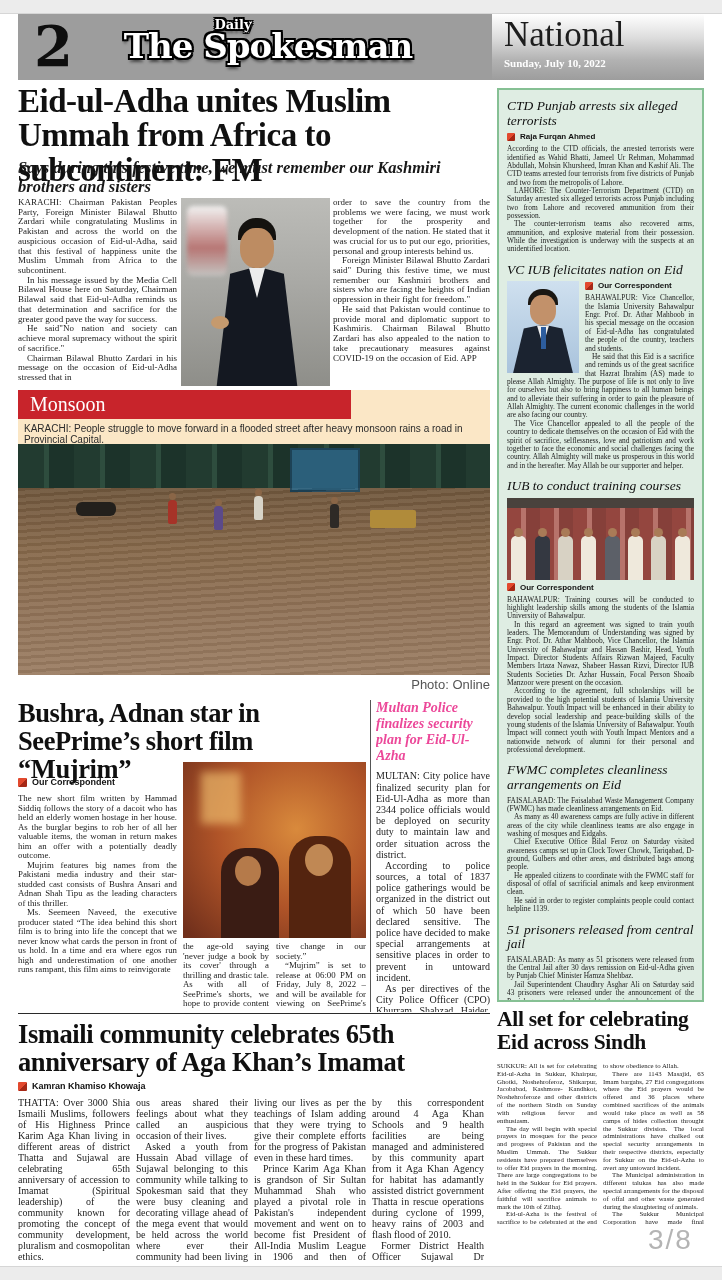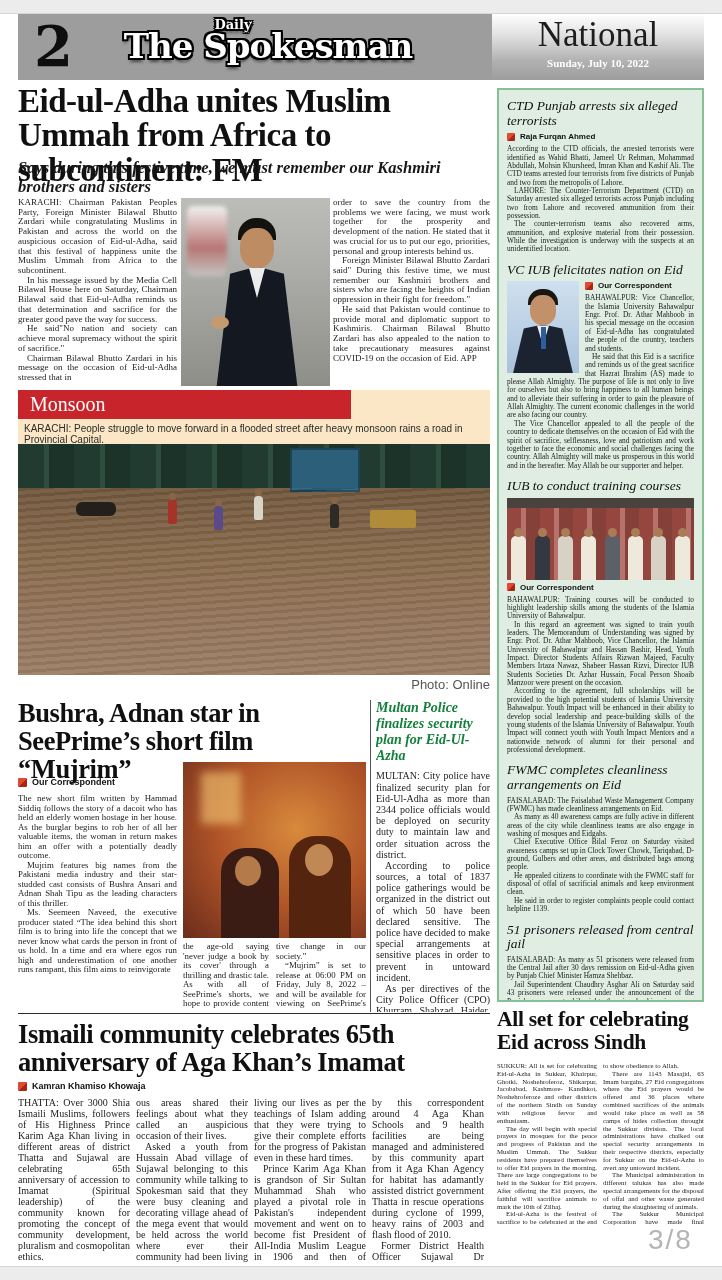--- a/index.html
+++ b/index.html
@@ -12,21 +12,21 @@
   
   #hdr{position:absolute;left:18px;top:14px;width:686px;height:66px;background:#9d9d9d;}
   #hdr .pageno{position:absolute;left:16px;top:-4px;font:bold 56px/72px "DejaVu Serif",serif;color:#0e0e0e;}
   #mast{position:absolute;left:80px;top:0;width:340px;height:66px;text-align:center;}
   .blackletter{font-family:"DejaVu Serif",serif;font-weight:bold;color:#fff;
     text-shadow:-2px -2px 0 #000,2px -2px 0 #000,-2px 2px 0 #000,2px 2px 0 #000,
                 -2px 0 0 #000,2px 0 0 #000,0 -2px 0 #000,0 2px 0 #000,0 4px 3px rgba(0,0,0,.55);}
   #mast .daily{display:block;font-size:13px;margin:3px 0 -9px -70px;}
   #mast .name{display:block;font-size:34px;line-height:46px;letter-spacing:-1px;}
   #nat{position:absolute;right:0;top:0;width:212px;height:66px;box-sizing:border-box;
-       padding:0 12px;text-align:center;
+       padding:0 12px;text-align:left;
        background:linear-gradient(180deg,#ffffff 0%,#dedede 35%,#b2b2b2 70%,#9d9d9d 100%);}
   #nat .natlabel{font-size:35px;line-height:42px;color:#1d1d1d;}
   #nat .natdate{font-size:11px;font-weight:bold;color:#fff;margin-top:1px;}
 
   
   .paras p{margin:0;text-align:justify;}
   .paras p + p{text-indent:9px;}
 
   
   #lead-headline{position:absolute;left:18px;top:84px;width:474px;
@@ -81,21 +81,21 @@
   #mujrim-photo .glow{position:absolute;left:18px;top:10px;width:40px;height:52px;background:#f0c070;opacity:.65;filter:blur(4px);}
   #mujrim-photo .fig1{position:absolute;left:38px;top:86px;width:58px;height:90px;background:#3a1c14;border-radius:24px 24px 0 0;}
   #mujrim-photo .fig2{position:absolute;left:106px;top:74px;width:62px;height:102px;background:#54240f;border-radius:26px 26px 0 0;}
   #mujrim-photo .face1{position:absolute;left:52px;top:94px;width:26px;height:30px;background:#b57a4a;border-radius:50%;}
   #mujrim-photo .face2{position:absolute;left:122px;top:82px;width:28px;height:32px;background:#c08854;border-radius:50%;}
   .bushra-sub{position:absolute;top:942px;height:68px;overflow:hidden;font-size:8.8px;line-height:1.08;}
   #bushra-col2{left:183px;width:86px;}
   #bushra-col3{left:276px;width:90px;}
   #bushra-rule{position:absolute;left:370px;top:700px;width:1px;height:312px;background:#555;}
   #multan{position:absolute;left:376px;top:700px;width:114px;height:312px;overflow:hidden;}
-  #multan .title{font-size:14px;font-style:italic;font-weight:bold;line-height:1.15;color:#15803d;margin:0 0 6px;}
+  #multan .title{font-size:14px;font-style:italic;font-weight:bold;line-height:1.15;color:#ec4899;margin:0 0 6px;}
   #multan .paras{font-size:10px;line-height:1.12;}
 
   #mid-hr{position:absolute;left:18px;top:1013px;width:472px;height:0;border-top:1.5px solid #2a2a2a;}
 
   
   #ismaili-headline{position:absolute;left:18px;top:1020px;width:474px;
     font-size:26.5px;font-weight:bold;line-height:1.06;letter-spacing:-.4px;color:#101010;}
   #ismaili-byline{position:absolute;left:18px;top:1081px;}
   .ismaili-col{position:absolute;top:1097px;height:165px;overflow:hidden;font-size:10px;line-height:1.1;}
   #ism-col1{left:18px;width:112px;}

